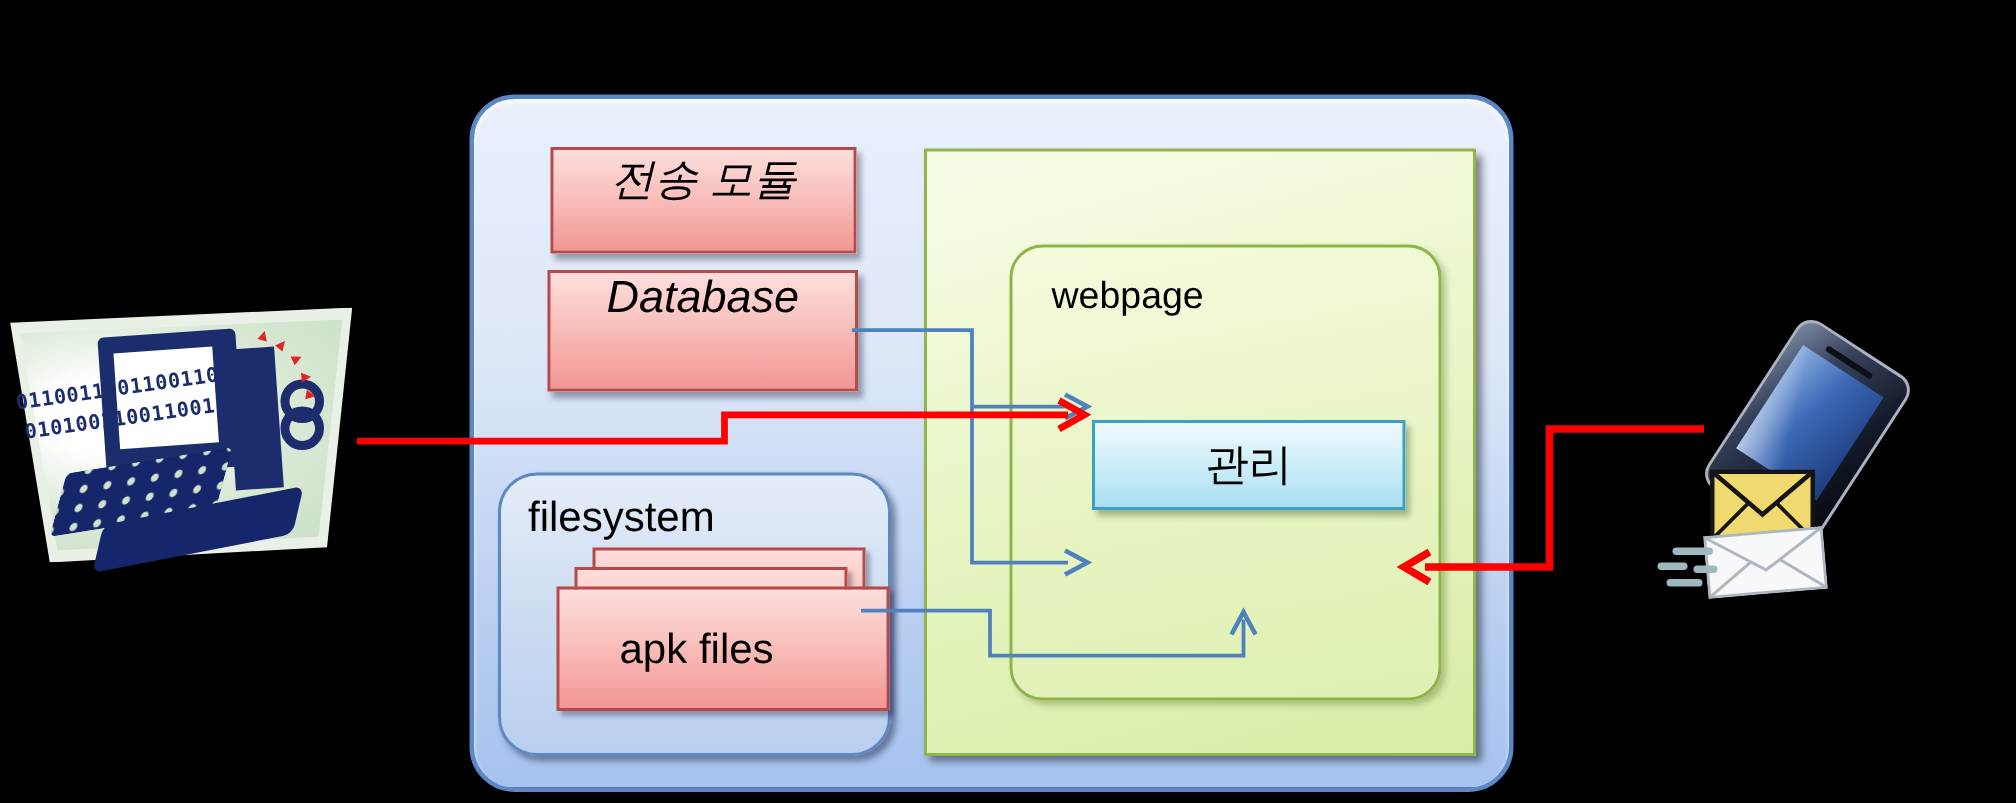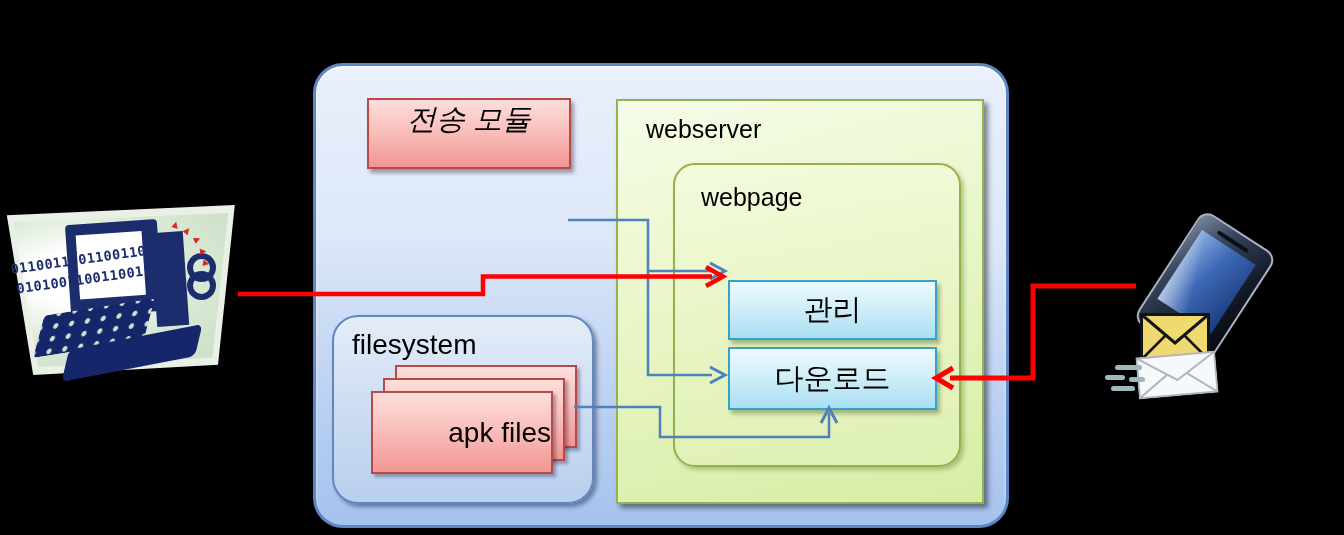--- a/index.html
+++ b/index.html
@@ -64,21 +64,21 @@
     border:2.5px solid #5e88c2;
     background:linear-gradient(180deg,#e4edf9 0%,#cddcf2 50%,#b9cfee 100%);
     box-shadow:3px 3px 4px rgba(0,0,30,.4);
   }
   .apk-card{
     width:178px;height:79px;
     border:2.5px solid #b94947;
     background:linear-gradient(180deg,#fcdedc 0%,#f9c0bc 45%,#f19693 100%);
     box-shadow:3px 3px 3px rgba(0,0,40,.3);
   }
-  .apk-front{display:flex;align-items:center;justify-content:flex-end;font-size:28px;}
+  .apk-front{display:flex;align-items:center;justify-content:flex-start;font-size:28px;padding-left:40px;}
 
   
   .computer{left:2px;top:205px;width:240px;height:170px;}
   .trap-outer{left:0;top:0;width:100%;height:100%;
     clip-path:polygon(2% 6%,97% 0%,90% 94%,13% 100%);
     background:#e9f1e7;}
   .trap-inner{left:7px;top:8px;width:226px;height:154px;
     clip-path:polygon(2% 6%,97% 0%,90% 94%,13% 100%);
     background:radial-gradient(ellipse at 30% 42%,#ffffff 0%,#ffffff 20%,#d8e8d4 55%,#c8ddc4 100%);}
   .monitor{left:66px;top:17px;width:92px;height:92px;background:#1c2d6e;border-radius:4px;transform:rotate(-4deg);}
@@ -128,34 +128,33 @@
   .arrow-layer{left:0;top:0;width:1344px;height:535px;pointer-events:none;z-index:40;}
 </style>
 </head>
 <body>
 
 <div class="stage">
 
   <div class="abs main-container"></div>
 
   <div class="abs webserver-box"></div>
-  <div class="abs label-plain lbl-webserver">webserver</div>
 
   <div class="abs webpage-box"></div>
   <div class="abs label-plain lbl-webpage">webpage</div>
 
   <div class="abs cyan-box mgmt-box">
     <span>관리</span>
   </div>
-  <div class="abs cyan-box download-box">
-    <span>다운로드</span>
-  </div>
 
   <div class="abs pink-box transfer-box">
     <span>전송 모듈</span>
+  </div>
+  <div class="abs pink-box database-box">
+    <span>Database</span>
   </div>
 
   <div class="abs filesystem-box"></div>
   <div class="abs label-plain lbl-filesystem">filesystem</div>
   <div class="abs apk-card" style="left:395px;top:365px;"></div>
   <div class="abs apk-card" style="left:383px;top:378px;"></div>
   <div class="abs apk-card apk-front" style="left:371px;top:391px;">
     <span>apk files</span>
   </div>
 

